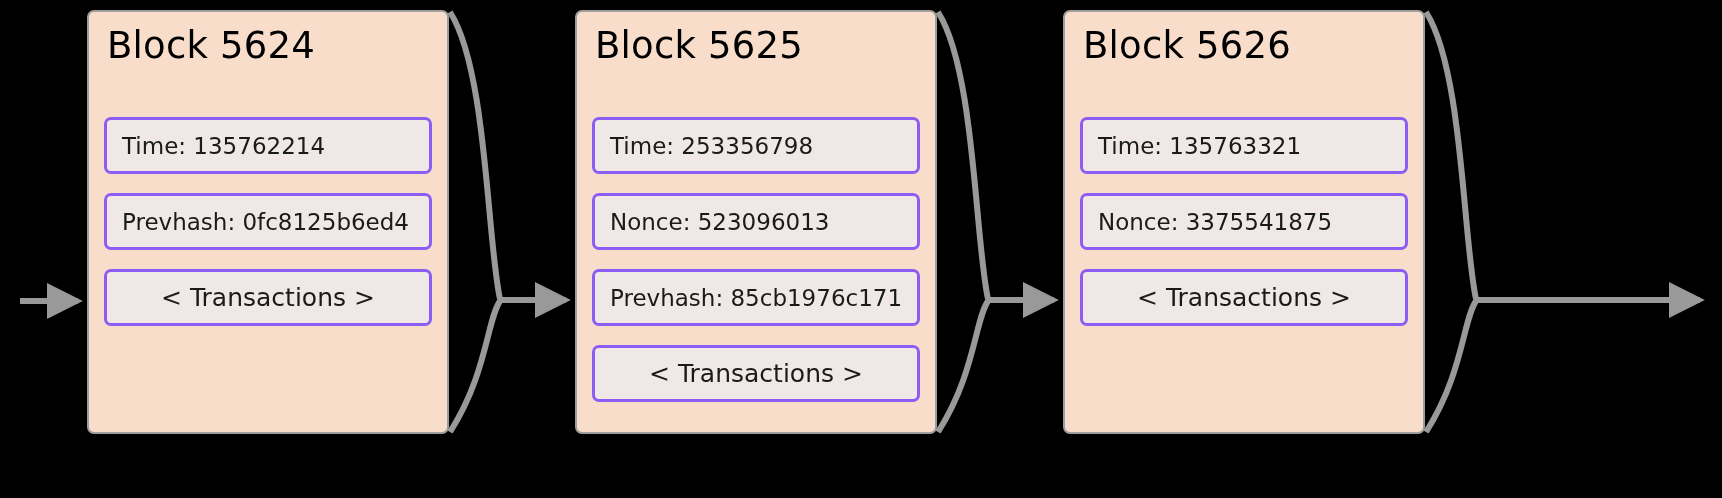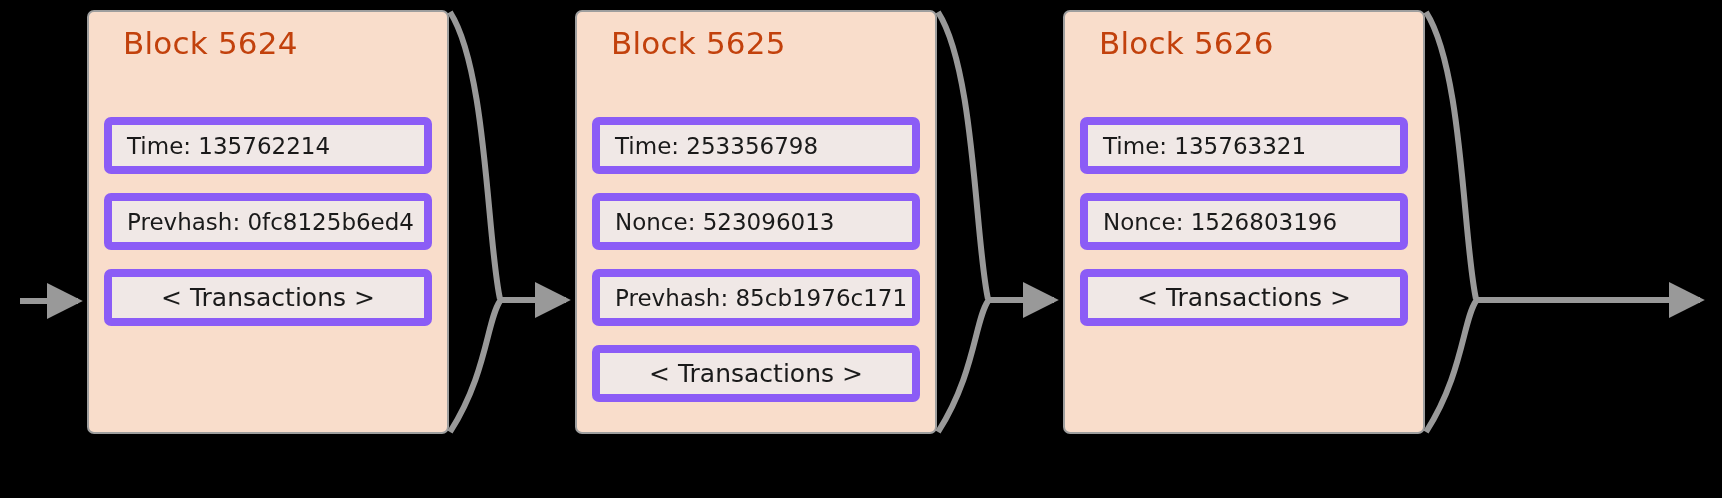--- a/index.html
+++ b/index.html
@@ -45,39 +45,39 @@
     border-radius: 7px;
     box-sizing: border-box;
     z-index: 2;
   }
   .block-1 { left: 87px; }
   .block-2 { left: 575px; text-align: center; }
   .block-3 { left: 1063px; }
 
   .block-title {
     position: absolute;
-    left: 34px;
+    left: 18px;
     top: 14px;
-    font-size: 31px;
+    font-size: 37px;
     line-height: 1.1;
-    color: #c2410c;
+    color: #000000;
     letter-spacing: 0.2px;
     white-space: nowrap;
   }
 
   .fields {
     position: absolute;
     left: 15px;
     right: 15px;
     top: 105px;
   }
 
   .field {
     background: #f0e8e6;
-    border: 8px solid #8b5cf6;
+    border: 3px solid #8b5cf6;
     border-radius: 7px;
     box-sizing: border-box;
     height: 57px;
     margin-bottom: 19px;
     display: flex;
     align-items: center;
     padding: 0 15px;
     font-size: 23px;
     color: #1a1a1a;
     white-space: nowrap;
@@ -141,18 +141,18 @@
       <div class="field">Nonce: 523096013</div>
       <div class="field">Prevhash: 85cb1976c171</div>
       <div class="field tx">&lt; Transactions &gt;</div>
     </div>
   </div>
 
   <div class="block block-3">
     <div class="block-title">Block 5626</div>
     <div class="fields">
       <div class="field">Time: 135763321</div>
-      <div class="field">Nonce: 1526803196</div>
+      <div class="field">Nonce: 3375541875</div>
       <div class="field tx">&lt; Transactions &gt;</div>
     </div>
   </div>
 
 </div>
 
 </body></html>

